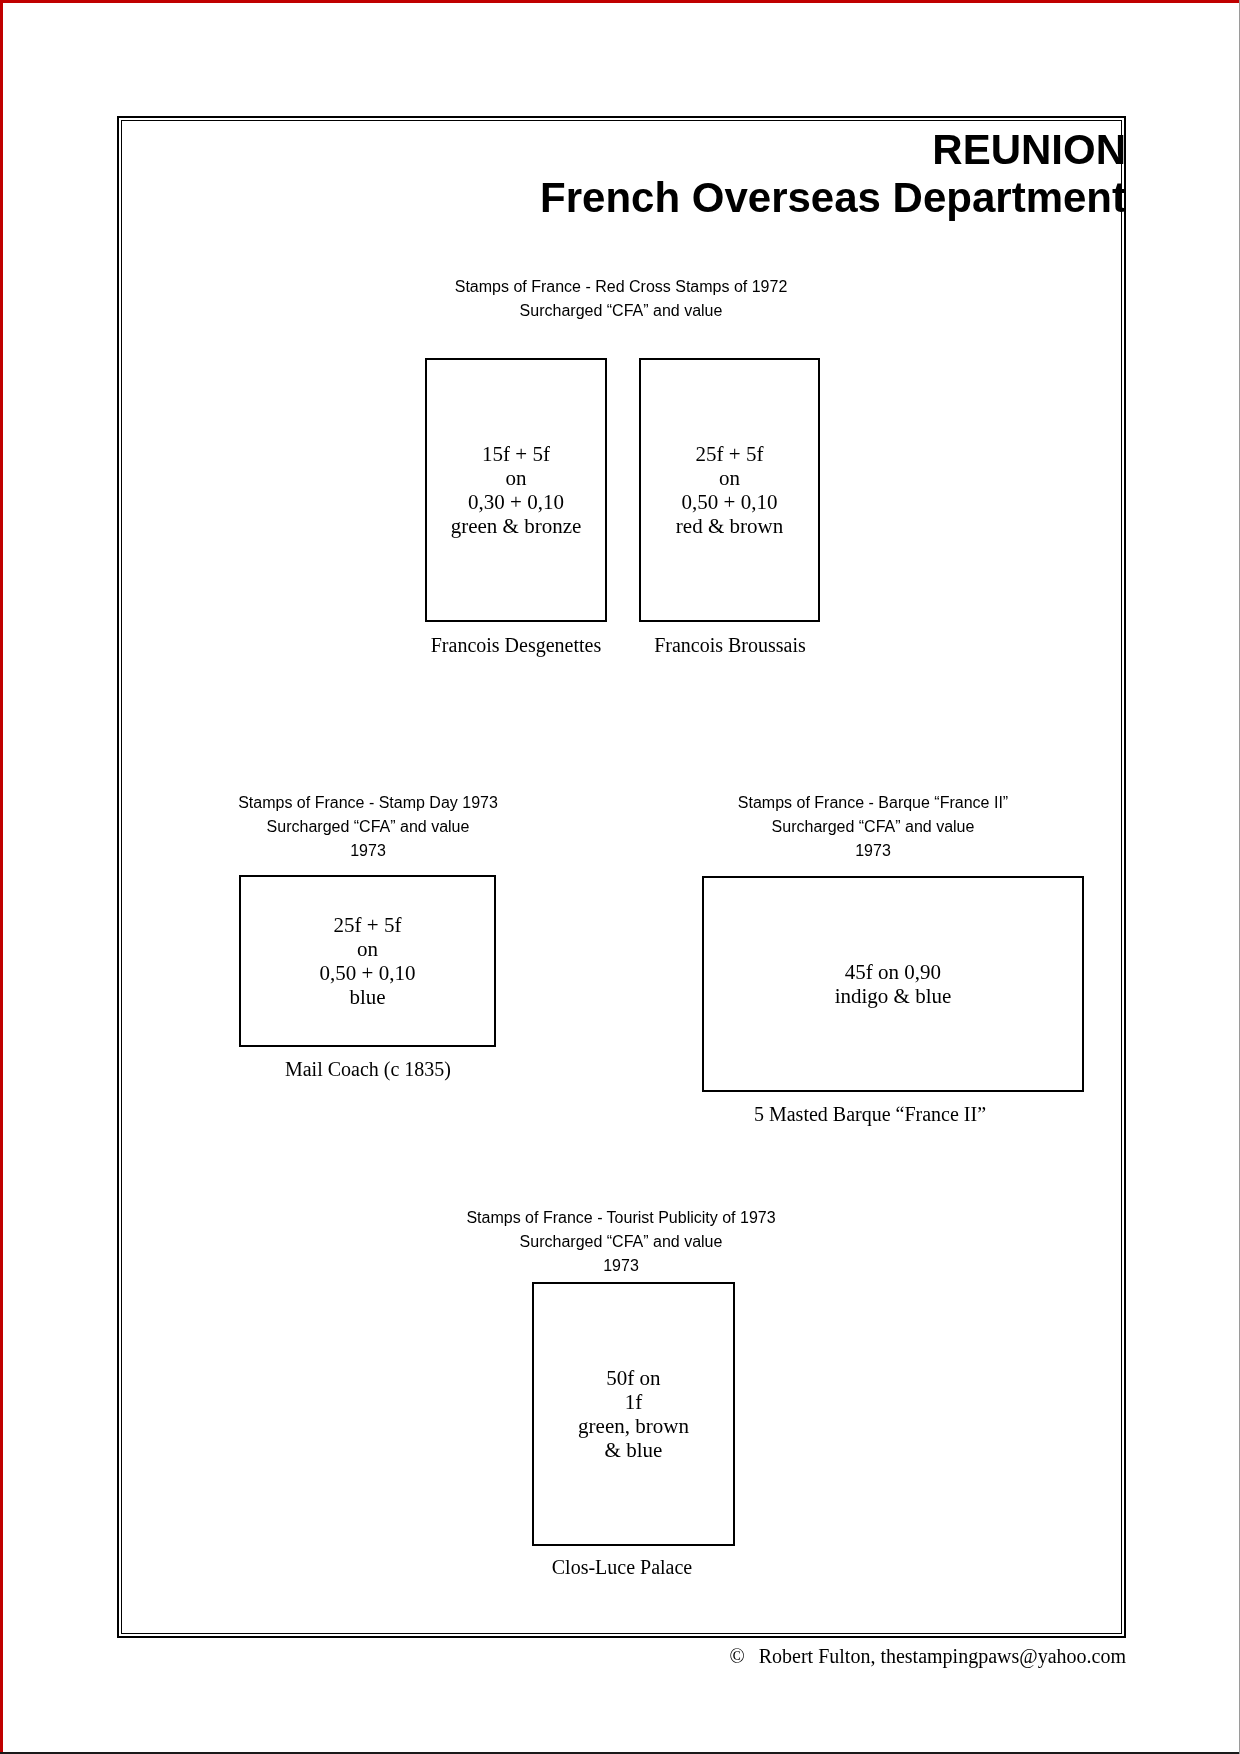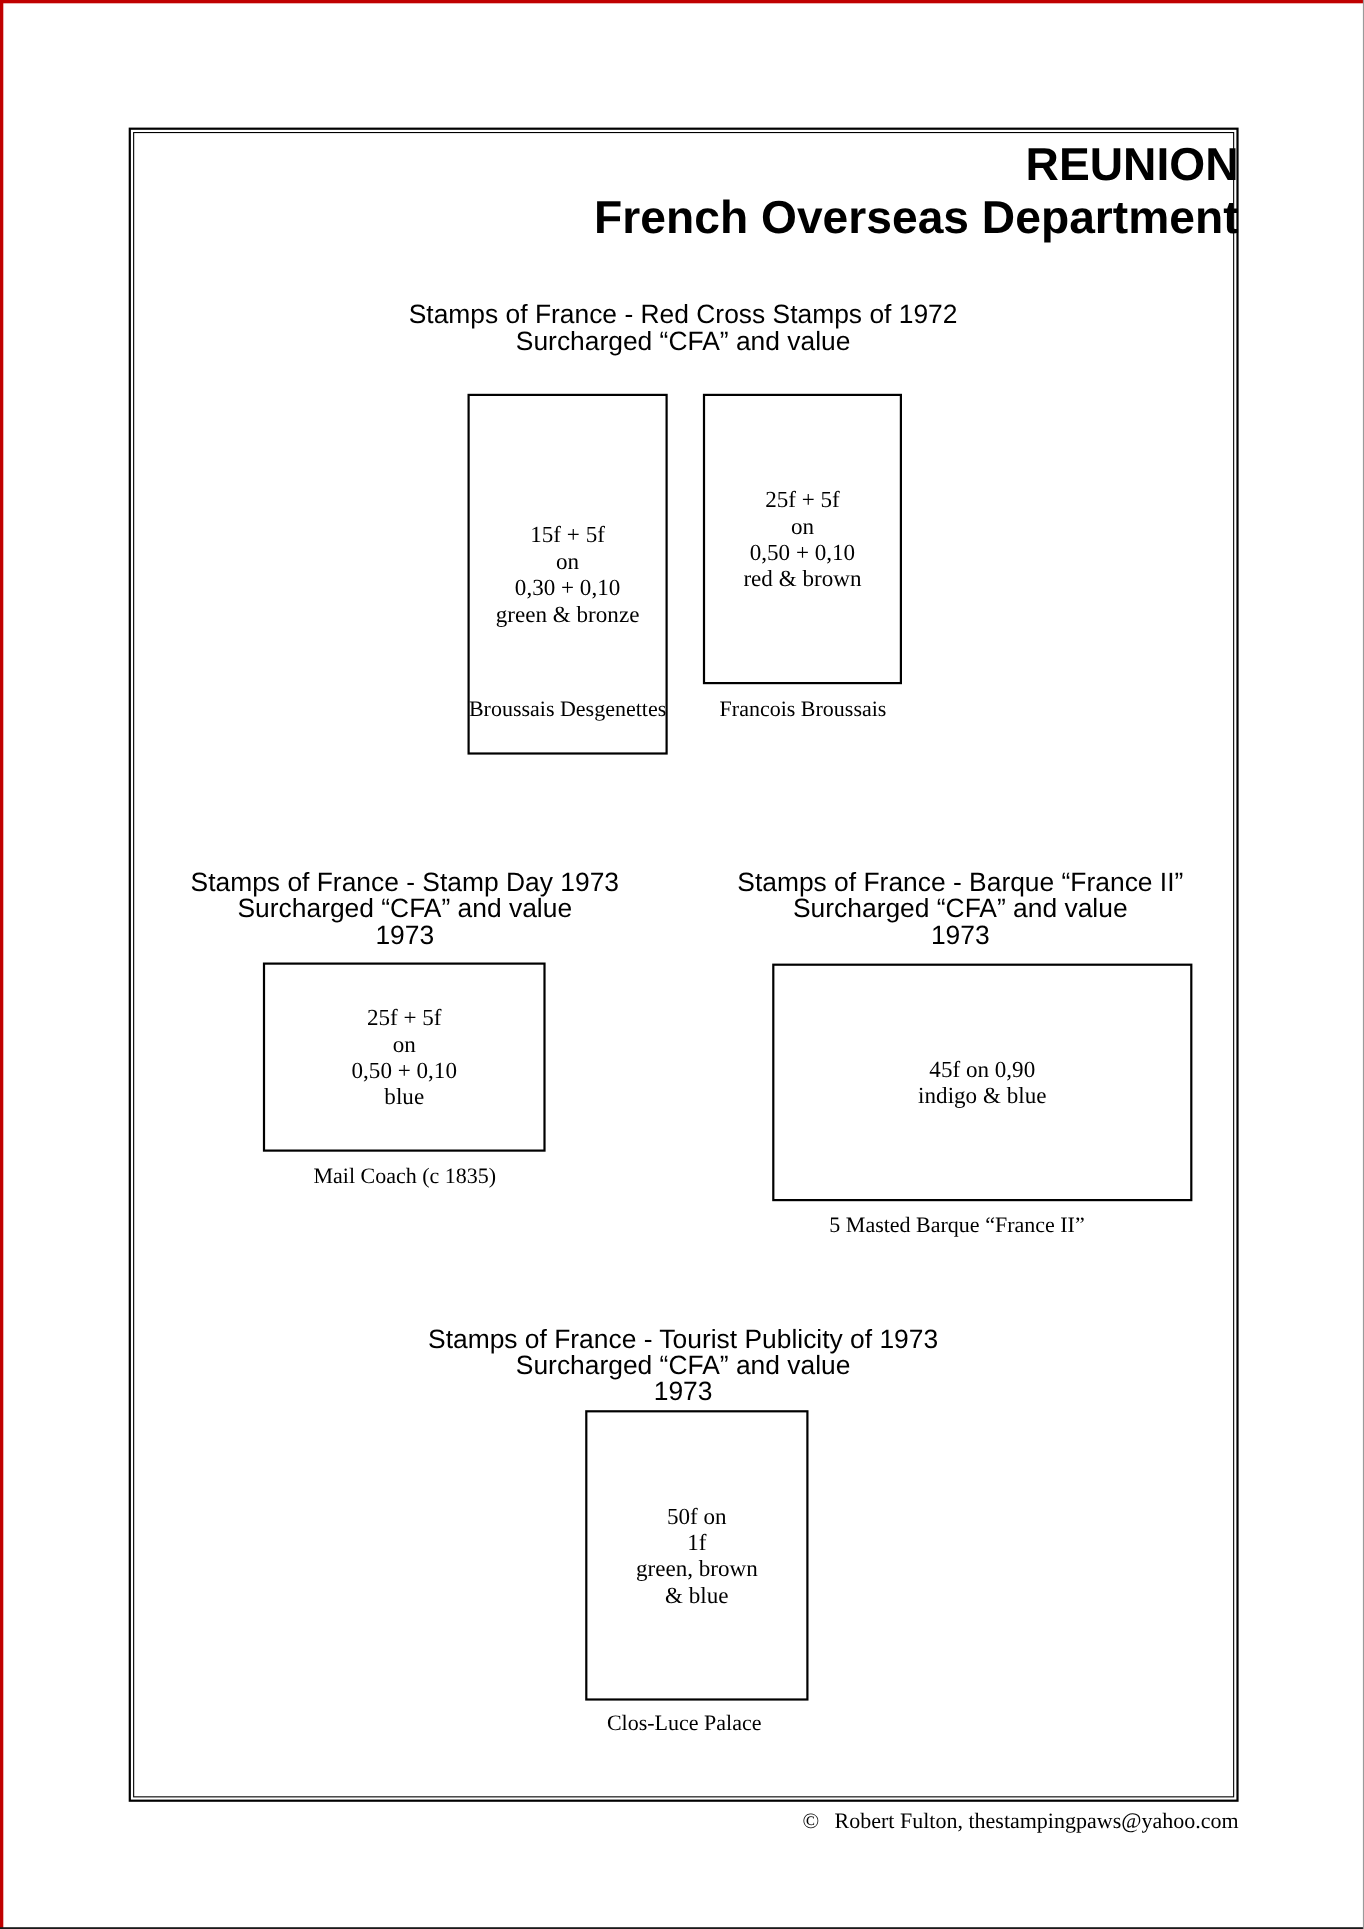--- a/index.html
+++ b/index.html
@@ -16,21 +16,21 @@
   .edge-left{left:0;top:0;width:3px;height:1754px;background:#c00000}
   .edge-bottom{left:0;top:1752px;width:1240px;height:2px;background:#1a1a1a}
   .edge-right{left:1239px;top:0;width:1px;height:1754px;background:#9a9a9a}
 
   
   .frame{left:117px;top:116px;width:1009px;height:1522px;border:2px solid #000;box-sizing:border-box}
   .frame-inner{position:absolute;inset:2px;border:1px solid #000}
 
   .title-block{left:117px;top:126px;width:1009px;text-align:right;font-weight:bold;font-size:42px;line-height:48px}
 
-  .hdr{width:600px;text-align:center;font-size:24px;line-height:24px}
+  .hdr{width:600px;text-align:center;font-size:16px;line-height:24px}
 
   .stampbox{border:2px solid #000;box-sizing:border-box;display:flex;align-items:center;justify-content:center;text-align:center;background:#fff}
   .stamptext{font-size:21px;line-height:24px}
 
   .caption{width:300px;text-align:center;font-size:20px}
 
   .footer{left:117px;top:1645px;width:1009px;text-align:right;font-size:20px}
   .footer .copy{margin-right:14px}
 </style>
 </head>
@@ -48,37 +48,37 @@
 <div class="abs title-block sans">
   <div>REUNION</div>
   <div>French Overseas Department</div>
 </div>
 
 <div class="abs hdr sans" style="left:321px;top:275px">
   <div>Stamps of France - Red Cross Stamps of 1972</div>
   <div>Surcharged “CFA” and value</div>
 </div>
 
-<div class="abs stampbox" style="left:425px;top:358px;width:182px;height:328px">
+<div class="abs stampbox" style="left:425px;top:358px;width:182px;height:264px">
   <div class="stamptext serif">
     <div>15f + 5f</div>
     <div>on</div>
     <div>0,30 + 0,10</div>
     <div>green &amp; bronze</div>
   </div>
 </div>
 <div class="abs stampbox" style="left:639px;top:358px;width:181px;height:264px">
   <div class="stamptext serif">
     <div>25f + 5f</div>
     <div>on</div>
     <div>0,50 + 0,10</div>
     <div>red &amp; brown</div>
   </div>
 </div>
-<div class="abs caption serif" style="left:366px;top:634px">Broussais Desgenettes</div>
+<div class="abs caption serif" style="left:366px;top:634px">Francois Desgenettes</div>
 <div class="abs caption serif" style="left:580px;top:634px">Francois Broussais</div>
 
 <div class="abs hdr sans" style="left:68px;top:791px">
   <div>Stamps of France - Stamp Day 1973</div>
   <div>Surcharged “CFA” and value</div>
   <div>1973</div>
 </div>
 <div class="abs stampbox" style="left:239px;top:875px;width:257px;height:172px">
   <div class="stamptext serif">
     <div>25f + 5f</div>

